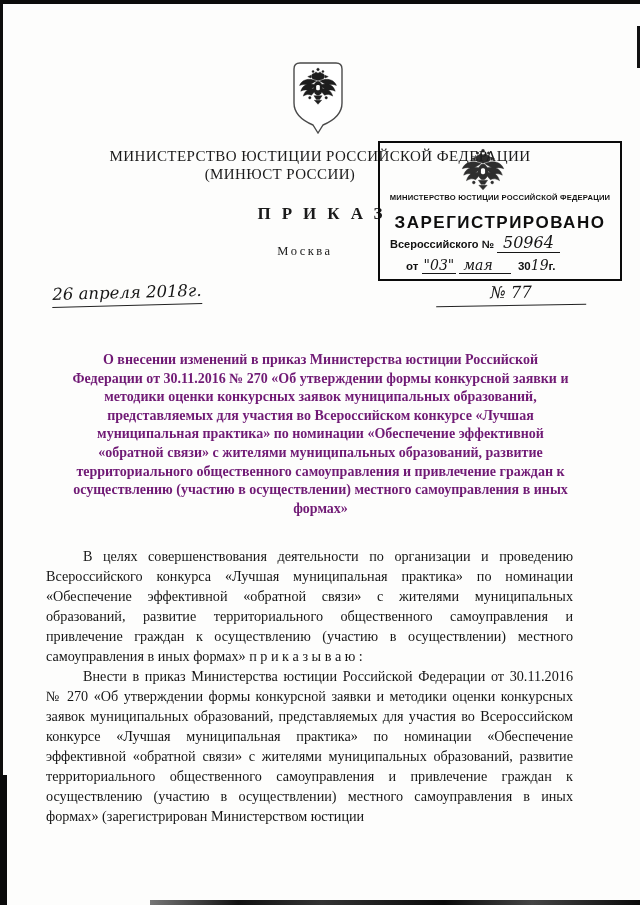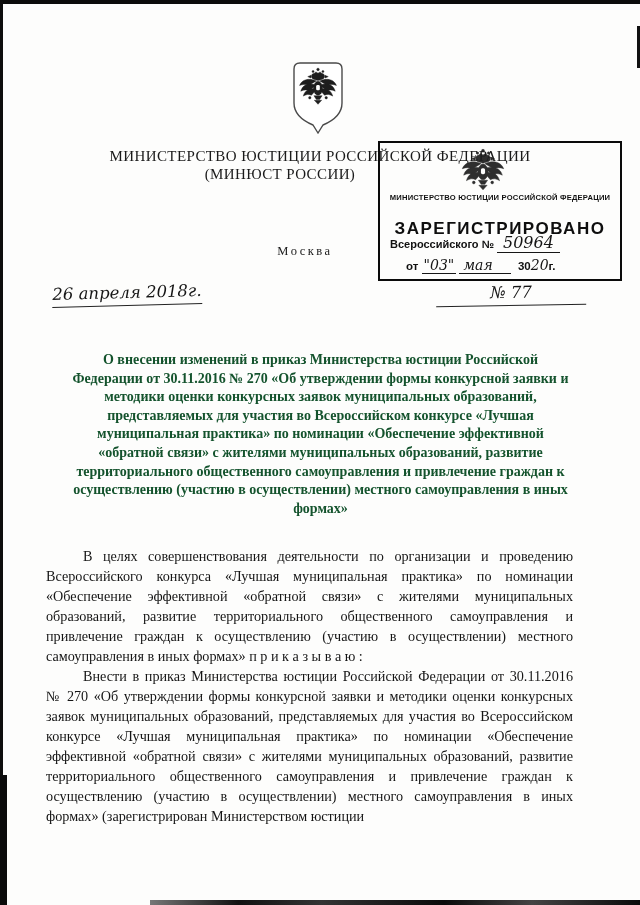--- a/index.html
+++ b/index.html
@@ -30,21 +30,21 @@
     font-size:12.5px;letter-spacing:2.5px;transform:translateX(-15px);}
 
   
   .stamp{position:absolute;left:378px;top:141px;width:240px;height:136px;
     border:2px solid #0a0a0a;background:transparent;z-index:5;
     font-family:"Liberation Sans",sans-serif;}
   .stamp-eagle{position:absolute;left:74px;top:5px;width:58px;height:46px;opacity:.92;}
   .stamp-eagle svg{width:100%;height:100%;}
   .stamp-ministry{position:absolute;top:50px;left:0;width:100%;text-align:center;
     font-size:7.6px;font-weight:bold;letter-spacing:0.2px;white-space:nowrap;color:#111;}
-  .stamp-registered{position:absolute;top:76px;left:0;width:100%;text-align:center;
+  .stamp-registered{position:absolute;top:70px;left:0;width:100%;text-align:center;
     font-size:17px;font-weight:bold;letter-spacing:1.5px;color:#0e0e0e;}
   .stamp-reg-line{position:absolute;top:90px;left:10px;white-space:nowrap;
     font-size:11px;font-weight:bold;color:#111;}
   .stamp-date-line{position:absolute;top:114px;left:26px;white-space:nowrap;
     font-size:11.5px;font-weight:bold;color:#111;}
   .hand{font-family:"DejaVu Serif",serif;font-style:italic;font-weight:normal;color:#161616;}
   .stamp-reg-line .hand{font-size:16px;border-bottom:1.5px solid #161616;padding:0 6px;}
   .stamp-date-line .hand{font-size:14px;}
   .u-day{border-bottom:1.5px solid #161616;padding:0 2px;}
   .u-month{border-bottom:1.5px solid #161616;padding:0 18px 0 4px;margin-right:4px;margin-top:12px;}
@@ -52,21 +52,21 @@
   
   .dateline-date{position:absolute;left:52px;top:283px;width:150px;text-align:center;
     font-size:16.5px;border-bottom:1.8px solid #222;padding-bottom:3px;
     transform:rotate(-1.6deg);white-space:nowrap;}
   .dateline-no{position:absolute;left:436px;top:283px;width:150px;text-align:center;
     font-size:16.5px;border-bottom:1.8px solid #222;padding-bottom:3px;
     transform:rotate(-1deg);}
 
   
   .doc-title{position:absolute;top:351px;left:68px;width:505px;text-align:center;
-    font-size:14px;font-weight:bold;line-height:18.6px;color:#14532d;}
+    font-size:14px;font-weight:bold;line-height:18.6px;color:#701a75;}
 
   
   .body{position:absolute;top:546px;left:46px;width:527px;
     font-size:14.2px;line-height:20px;text-align:justify;color:#151515;}
   .body p{margin:0;text-indent:37px;}
 
   .ink{fill:#1d1d1d;stroke:#1d1d1d;}
 </style>
 </head>
 <body>
@@ -107,39 +107,40 @@
       </defs>
       <path d="M4,9 Q4,3 10,3 H46 Q52,3 52,9 V43 Q52,57 33,65 L28,73 L23,65 Q4,57 4,43 Z" fill="#ffffff" stroke="#4a4a4a" stroke-width="1.4"></path>
       <use href="#eagle" transform="translate(7.5,7) scale(0.41)"></use>
     </svg>
   </div>
 
   <div class="hdr">
     <div class="hdr-l1">МИНИСТЕРСТВО ЮСТИЦИИ РОССИЙСКОЙ ФЕДЕРАЦИИ</div>
     <div class="hdr-l2">(МИНЮСТ РОССИИ)</div>
   </div>
+  <div class="order-word">ПРИКАЗ</div>
   <div class="city">Москва</div>
 
   <div class="stamp">
     <div class="stamp-eagle">
       <svg viewBox="0 0 100 100" xmlns="http://www.w3.org/2000/svg">
         <use href="#eagle"></use>
       </svg>
     </div>
     <div class="stamp-ministry">МИНИСТЕРСТВО ЮСТИЦИИ РОССИЙСКОЙ ФЕДЕРАЦИИ</div>
     <div class="stamp-registered">ЗАРЕГИСТРИРОВАНО</div>
     <div class="stamp-reg-line">
       <span>Всероссийского №</span>
       <span class="hand">50964</span>
     </div>
     <div class="stamp-date-line">
       <span>от</span>
       <span class="hand u-day">"03"</span>
       <span class="hand u-month">мая</span>
-      <span>30</span><span class="hand">20</span><span>г.</span>
+      <span>30</span><span class="hand">19</span><span>г.</span>
     </div>
   </div>
 
   <div class="dateline-date hand">26 апреля 2018г.</div>
   <div class="dateline-no hand">№ 77</div>
 
   <div class="doc-title">О внесении изменений в приказ Министерства юстиции Российской Федерации от 30.11.2016 № 270 «Об утверждении формы конкурсной заявки и методики оценки конкурсных заявок муниципальных образований, представляемых для участия во Всероссийском конкурсе «Лучшая муниципальная практика» по номинации «Обеспечение эффективной «обратной связи» с жителями муниципальных образований, развитие территориального общественного самоуправления и привлечение граждан к осуществлению (участию в осуществлении) местного самоуправления в иных формах»</div>
 
   <div class="body">
     <p>В целях совершенствования деятельности по организации и проведению Всероссийского конкурса «Лучшая муниципальная практика» по номинации «Обеспечение эффективной «обратной связи» с жителями муниципальных образований, развитие территориального общественного самоуправления и привлечение граждан к осуществлению (участию в осуществлении) местного самоуправления в иных формах» п р и к а з ы в а ю :</p>

